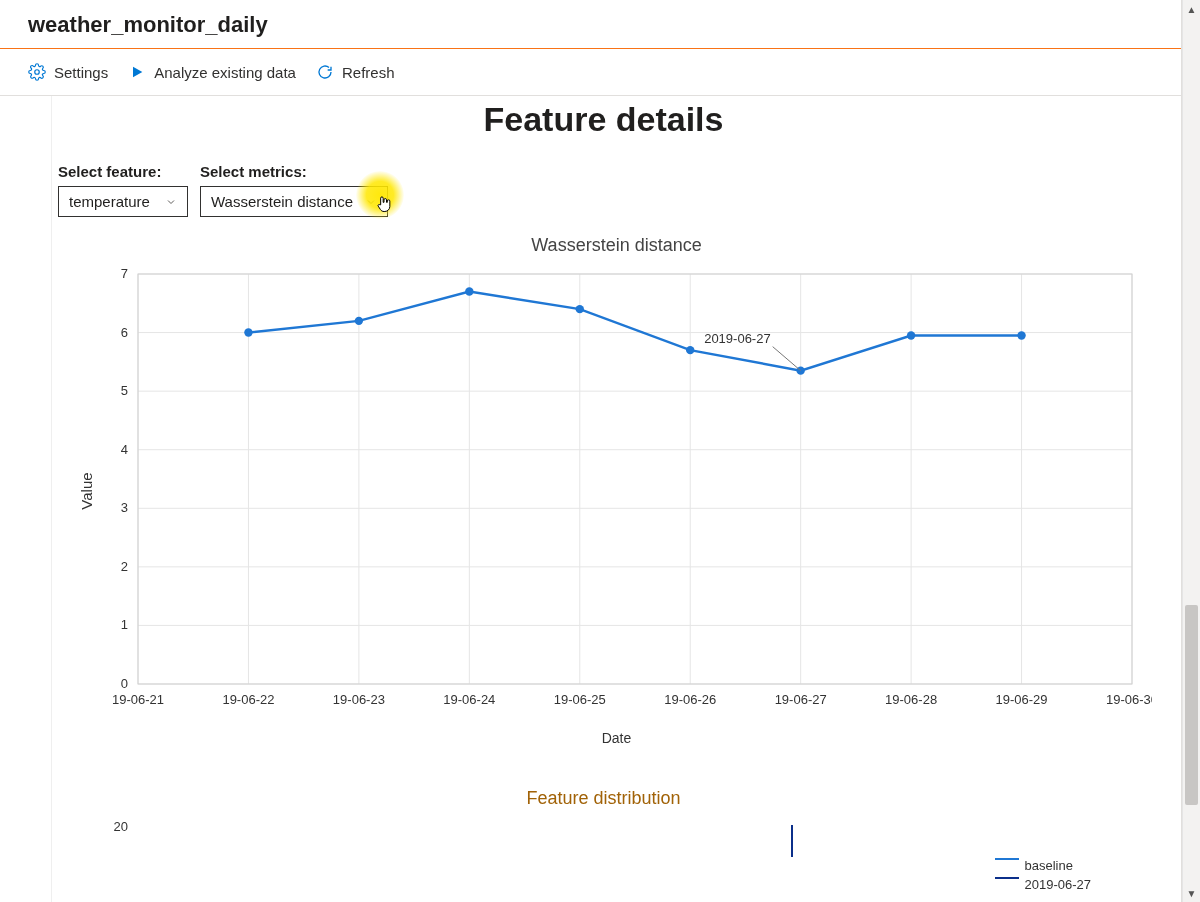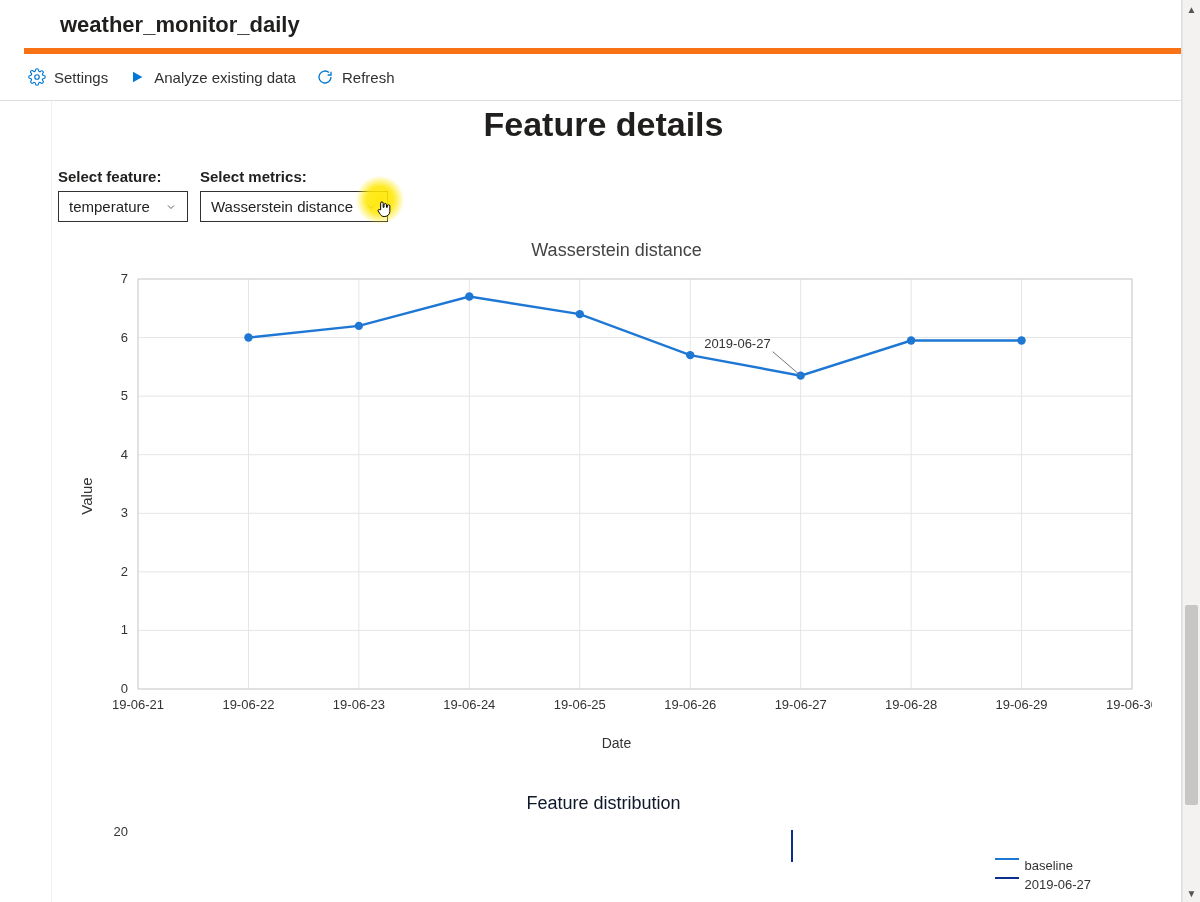--- a/index.html
+++ b/index.html
@@ -19,23 +19,22 @@
     display: flex;
   }
   .main-col {
     flex: 1;
     height: 100%;
     display: flex;
     flex-direction: column;
     border-right: 1px solid #e1dfdd;
   }
   .header {
-    border-bottom: 6px solid #f97316;
-    padding: 12px 28px 10px 36px;
-    margin-left: 24px;
+    border-bottom: 1px solid #f97316;
+    padding: 12px 28px 10px 28px;
   }
   .page-title {
     font-size: 22px;
     font-weight: 600;
     color: #201f1e;
   }
   .toolbar {
     display: flex;
     align-items: center;
     gap: 20px;
@@ -162,21 +161,21 @@
   }
   .axis-label-x {
     text-align: center;
     font-size: 14px;
     color: #333;
     margin-top: 6px;
   }
   .second-chart-title {
     text-align: center;
     font-size: 18px;
-    color: #0f172a;
+    color: #a16207;
     margin-top: 42px;
     margin-bottom: 8px;
   }
   .legend {
     position: absolute;
     right: 60px;
     bottom: 6px;
     font-size: 13px;
     color: #333;
   }

